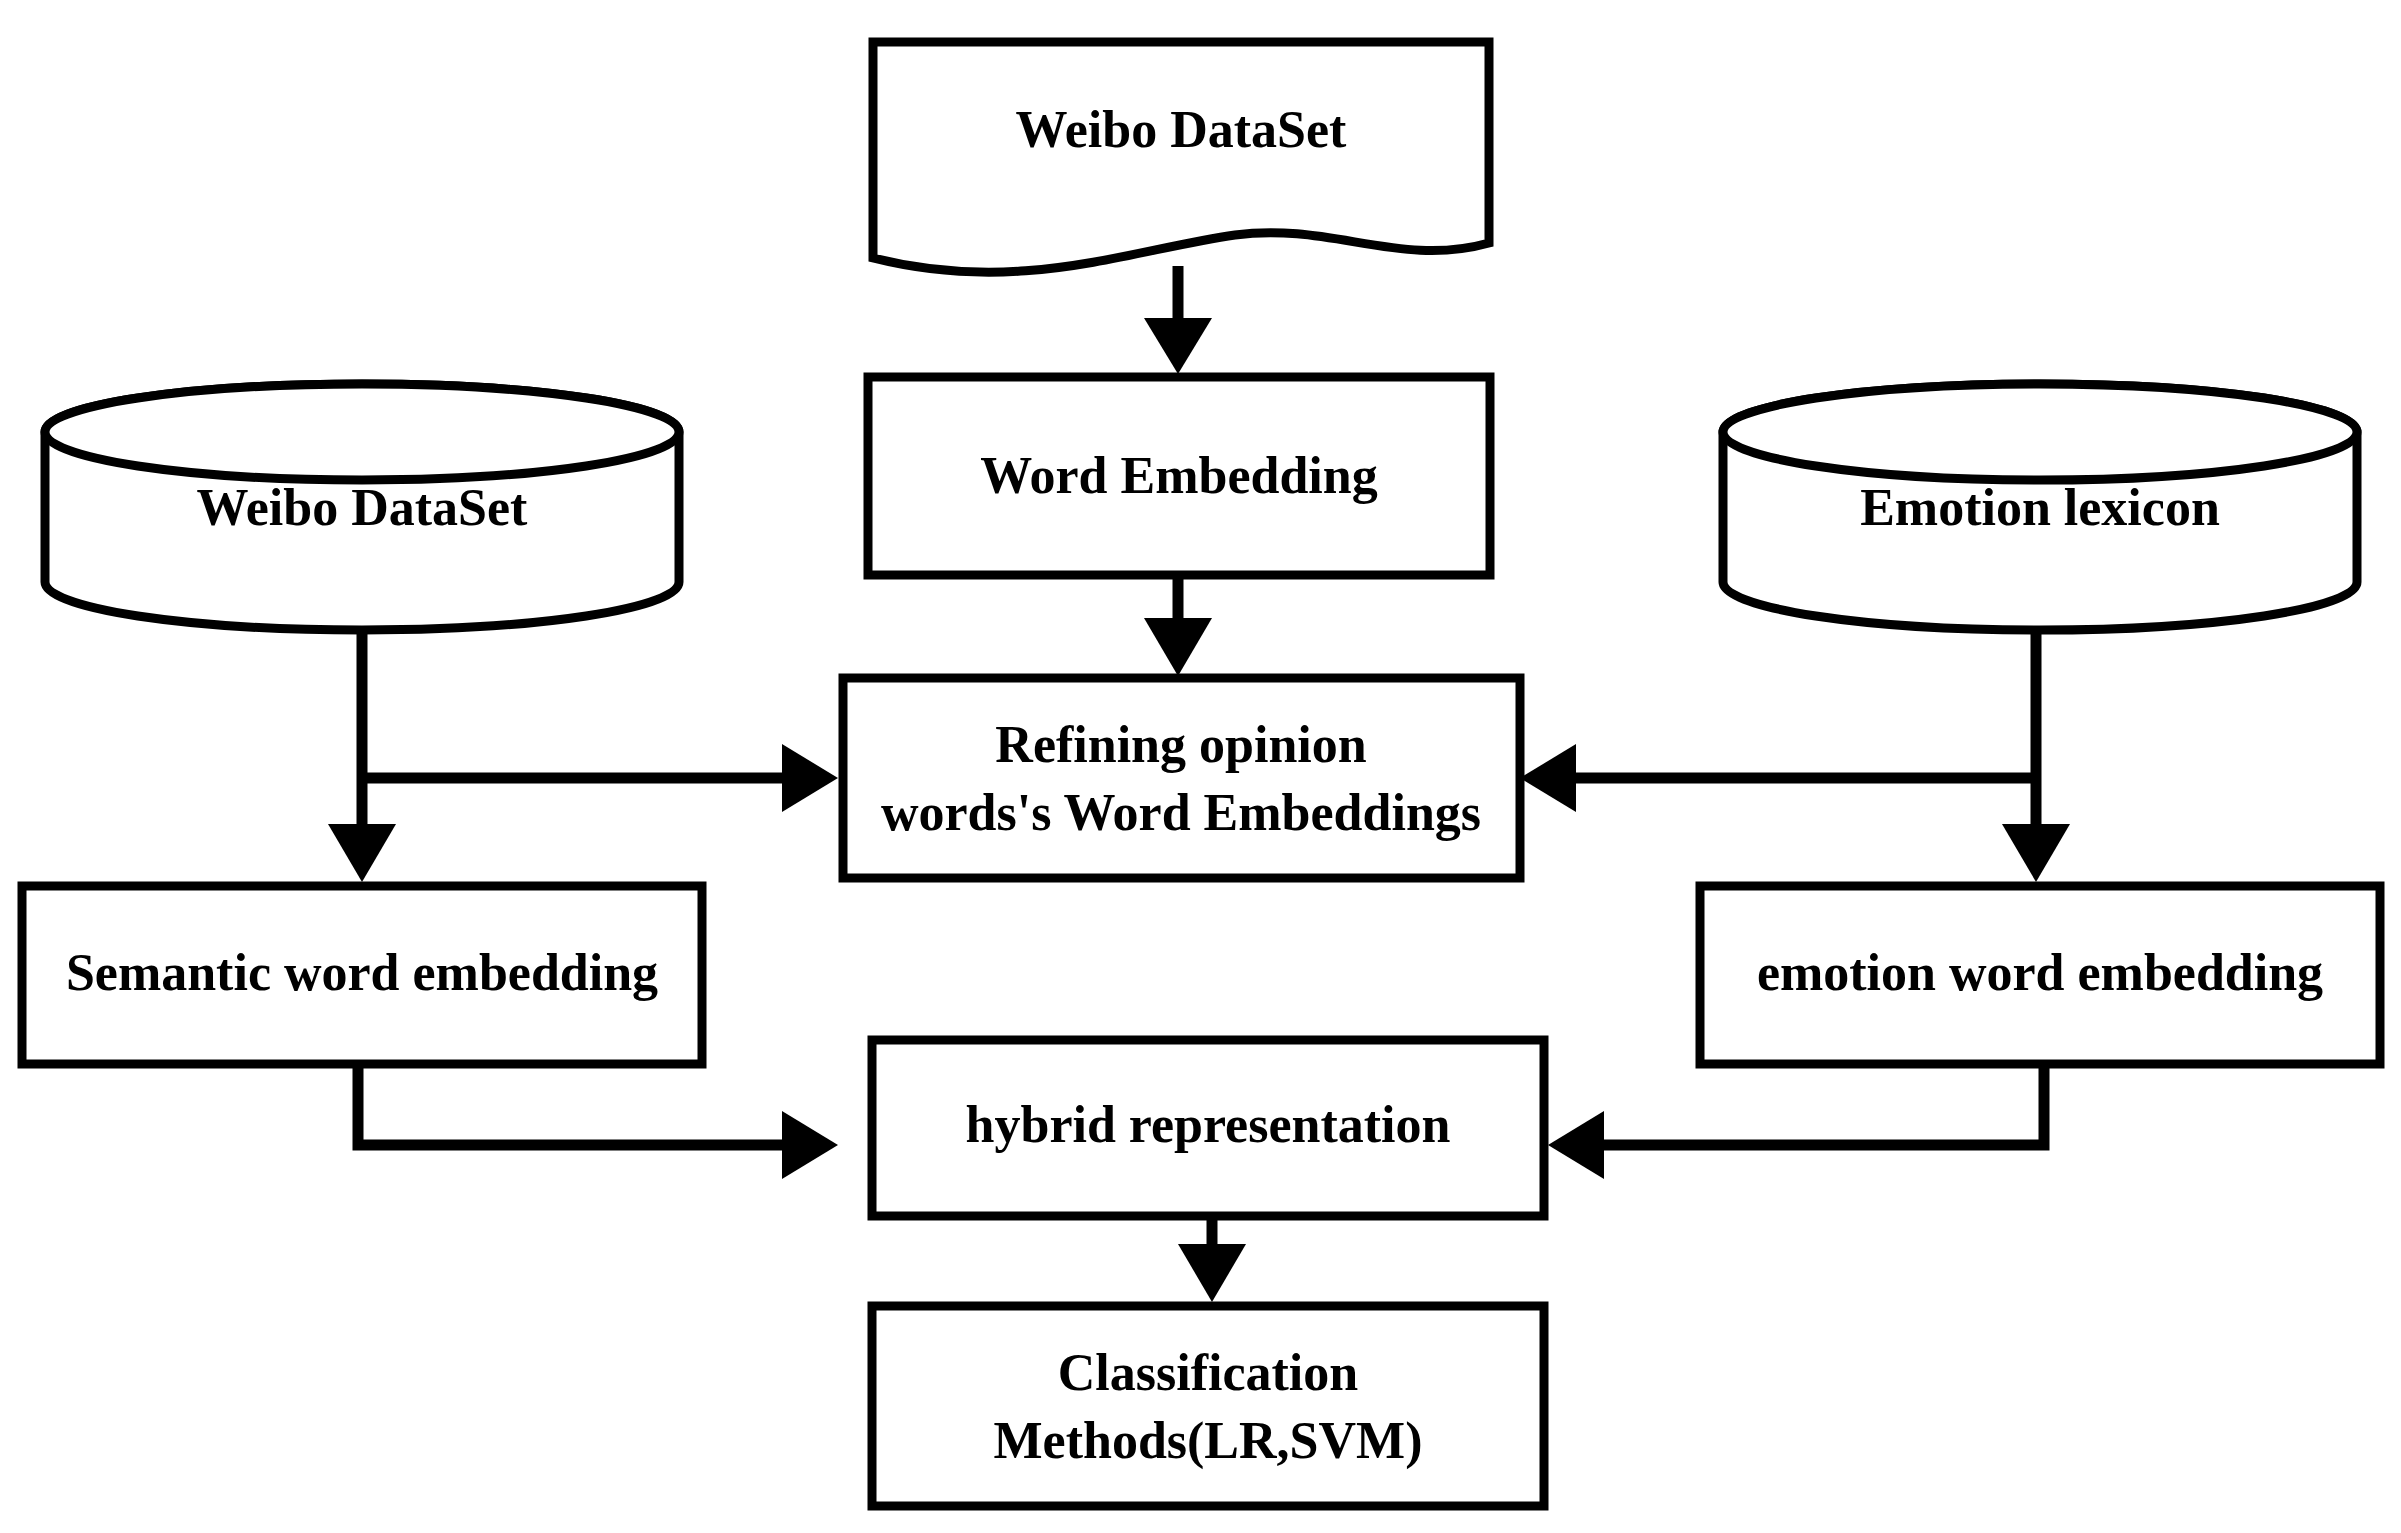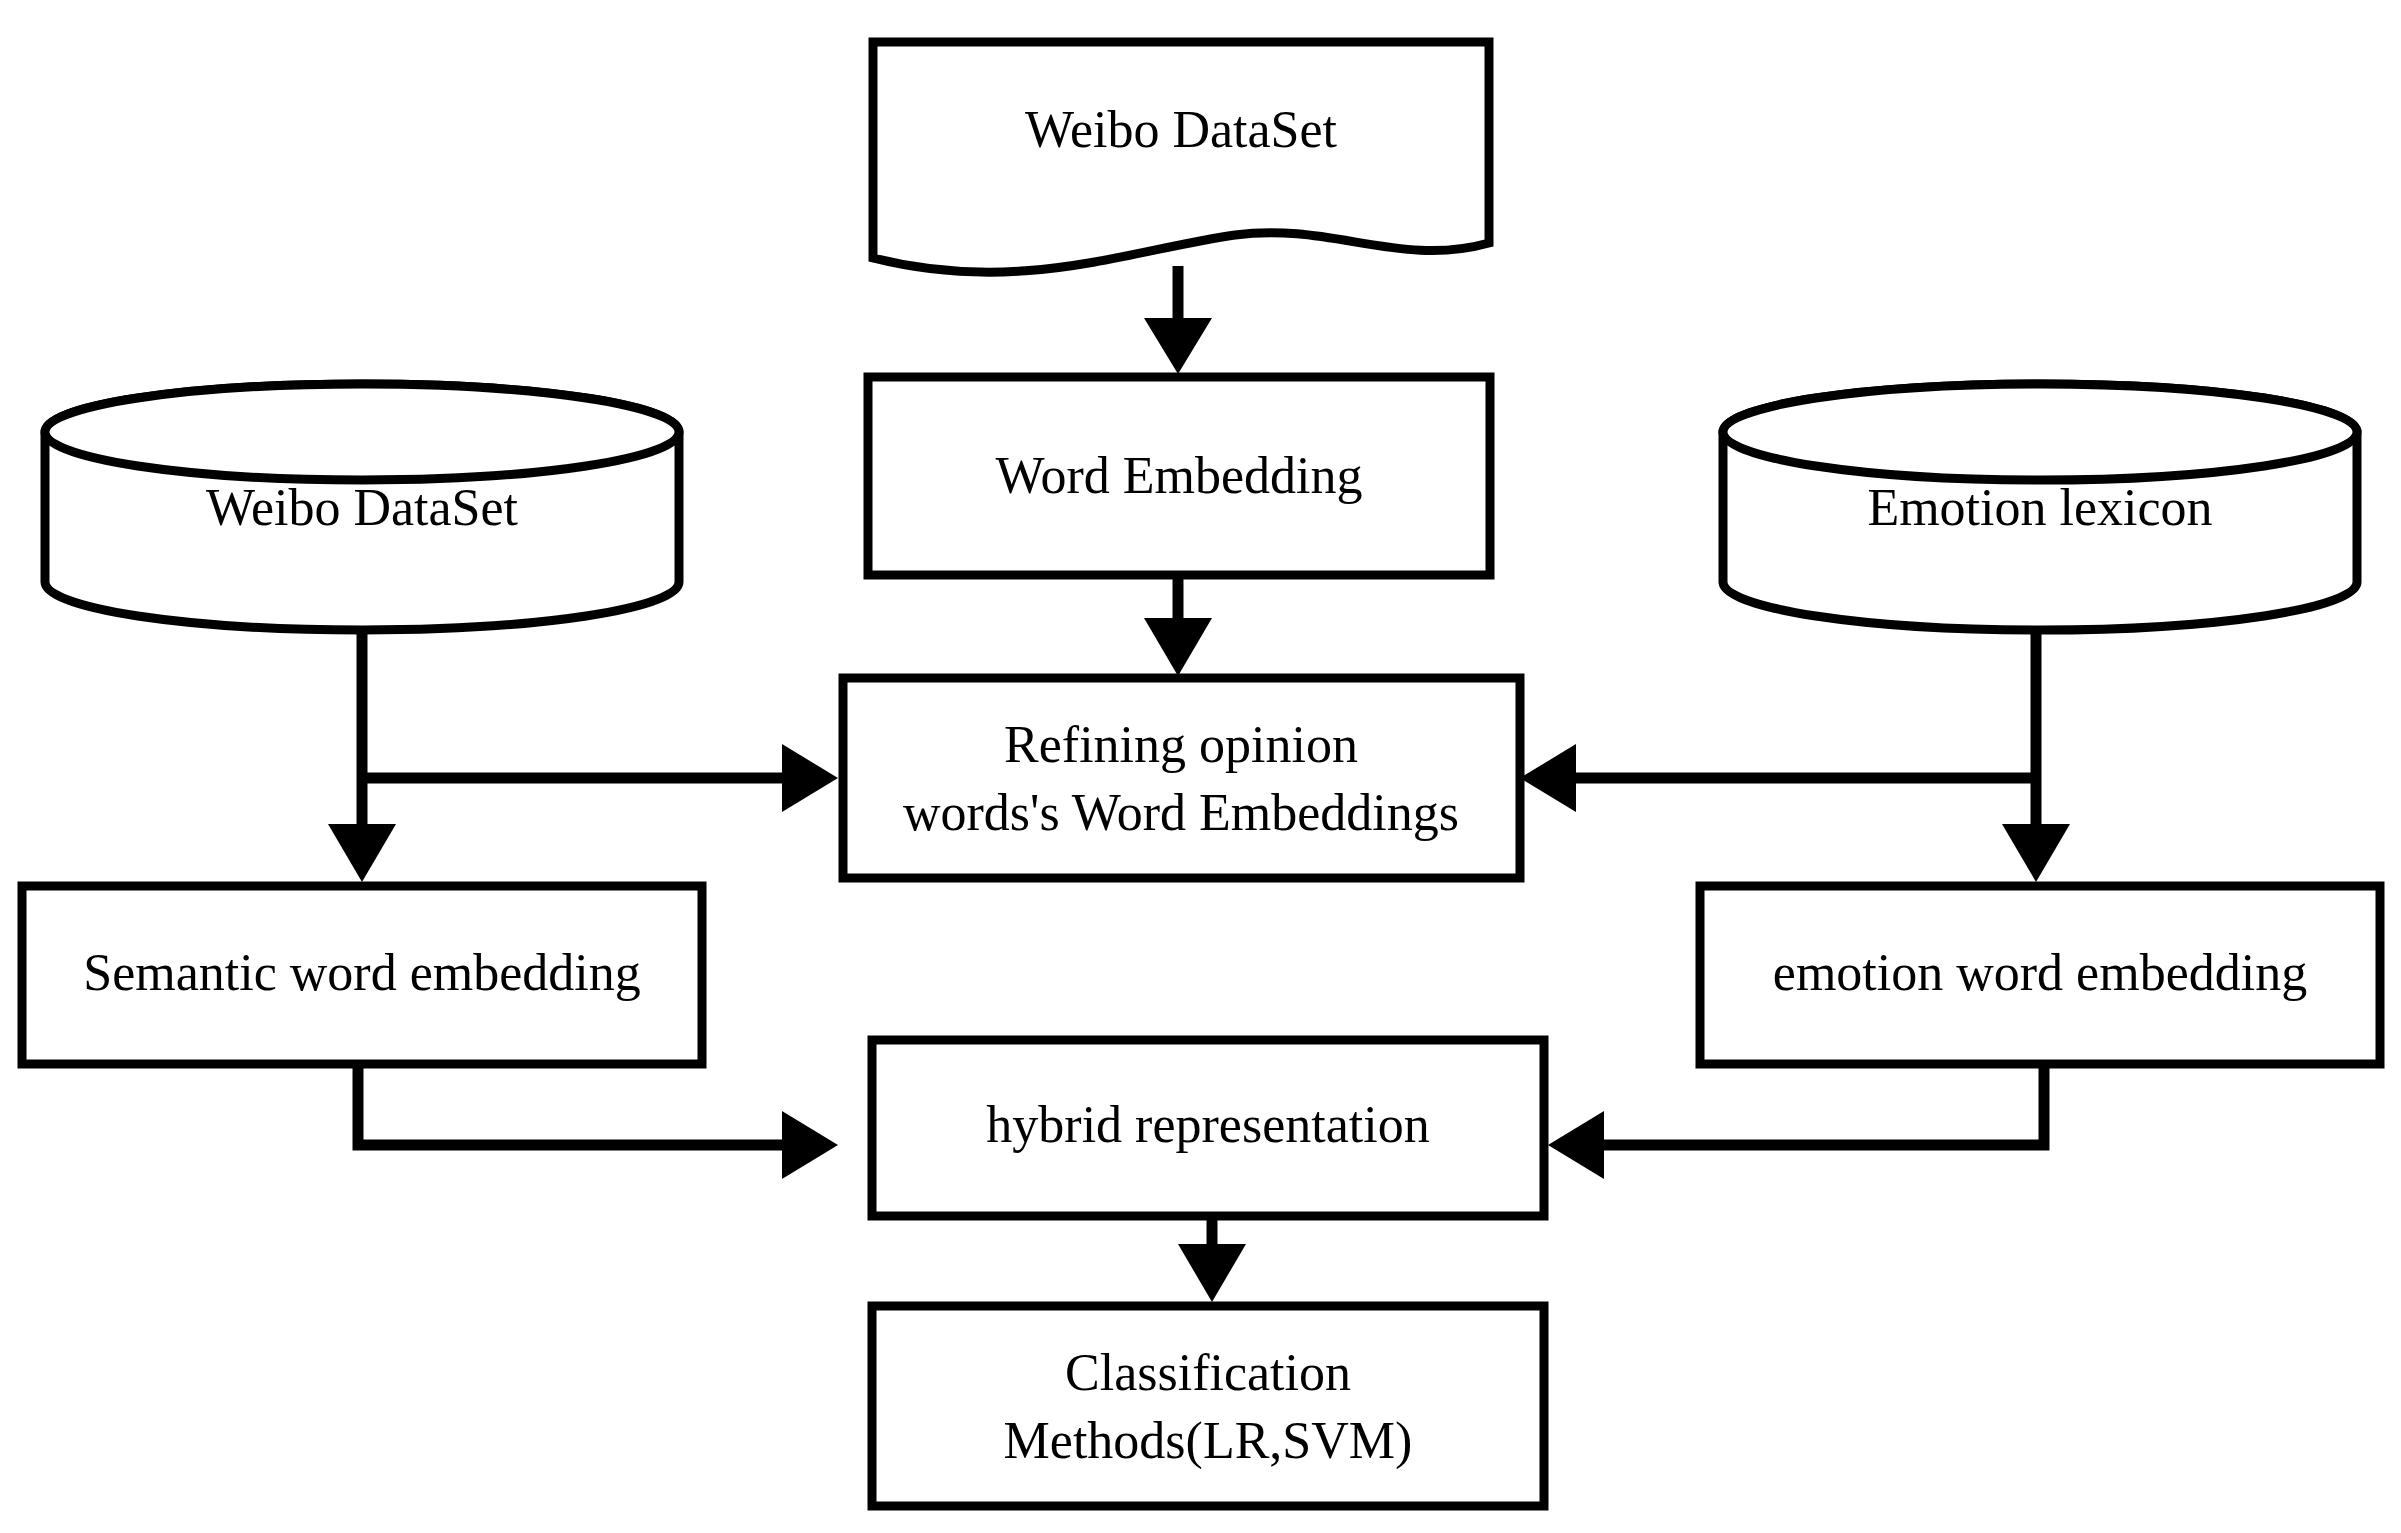--- a/index.html
+++ b/index.html
@@ -6,20 +6,21 @@
     margin: 0;
     padding: 0;
     background: #ffffff;
   }
   #stage {
     position: relative;
     width: 2401px;
     height: 1533px;
     background: #ffffff;
     overflow: hidden;
+    font-weight: bold;
   }
   svg#flow {
     position: absolute;
     left: 0;
     top: 0;
     width: 2401px;
     height: 1533px;
     display: block;
   }
   .shape {

